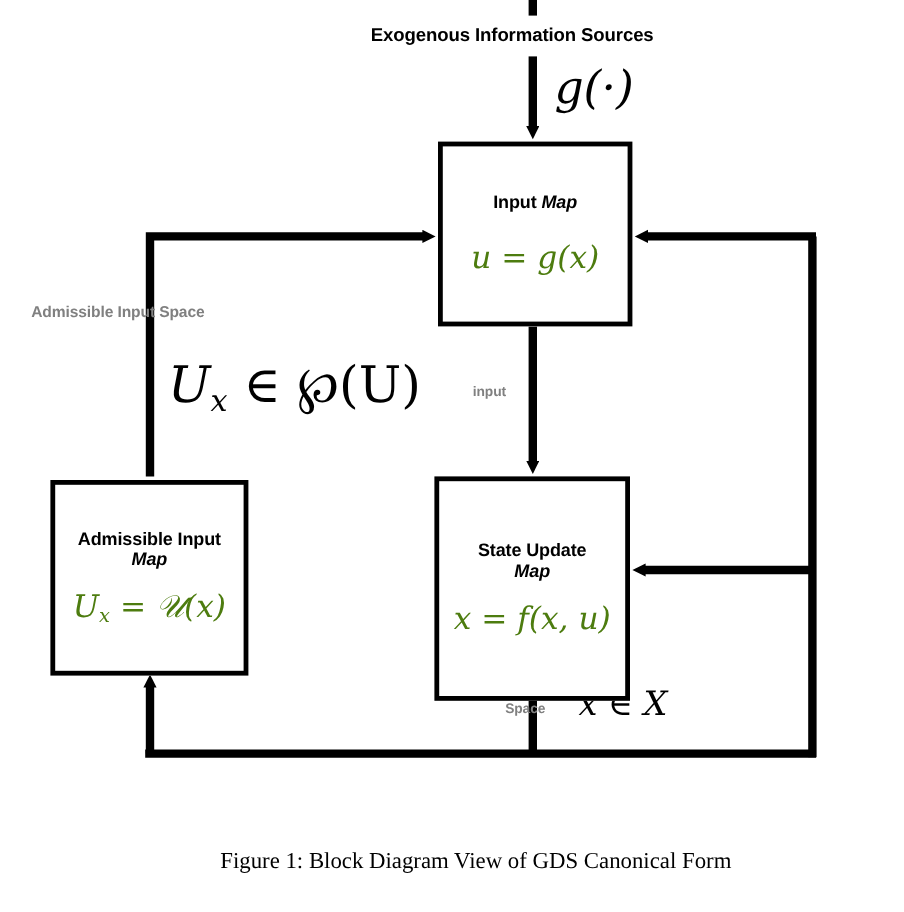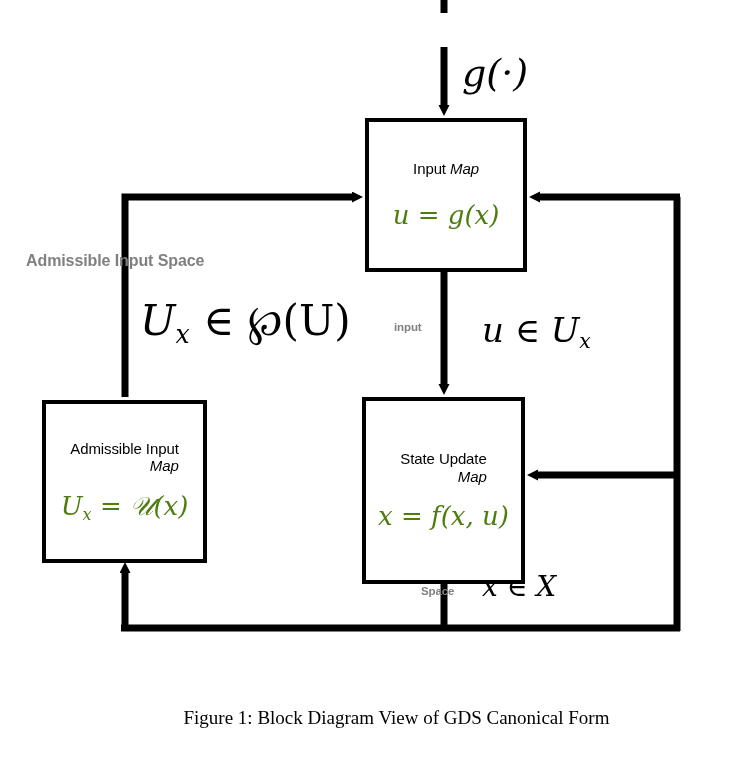--- a/index.html
+++ b/index.html
@@ -31,24 +31,24 @@
     border: 4px solid #000000;
     background: #ffffff;
     box-sizing: border-box;
     display: flex;
     flex-direction: column;
     align-items: center;
     justify-content: center;
   }
   .box-title {
     font-family: "Liberation Sans", sans-serif;
-    font-weight: normal;
+    font-weight: bold;
     font-size: 15px;
     color: #000000;
-    text-align: right;
+    text-align: center;
     line-height: 1.15;
     letter-spacing: -0.1px;
   }
   .box-title em {
     font-style: italic;
   }
   .box-formula {
     font-family: "DejaVu Serif", "Liberation Serif", serif;
     font-style: italic;
     font-size: 26px;
@@ -90,21 +90,21 @@
   }
   .hdr-label {
     font-family: "Liberation Sans", sans-serif;
     font-weight: bold;
     font-size: 15.5px;
     letter-spacing: -0.1px;
   }
   .edge-label {
     font-family: "Liberation Sans", sans-serif;
     font-weight: bold;
-    font-size: 16px;
+    font-size: 13px;
     color: #808080;
     letter-spacing: -0.1px;
   }
   .edge-label.small {
     font-size: 11.5px;
   }
   .math {
     font-family: "DejaVu Serif", "Liberation Serif", serif;
     font-style: italic;
     color: #000000;
@@ -176,30 +176,30 @@
 
     <line x1="125" y1="628" x2="125" y2="572" stroke="#000000" stroke-width="7" marker-end="url(#arrow-down)"></line>
 
     <line x1="677" y1="631" x2="677" y2="197" stroke="#000000" stroke-width="7"></line>
 
     <line x1="680" y1="475" x2="537" y2="475" stroke="#000000" stroke-width="7" marker-end="url(#arrow-down)"></line>
 
     <line x1="680" y1="197" x2="539" y2="197" stroke="#000000" stroke-width="7" marker-end="url(#arrow-down)"></line>
   </svg>
 
+  <div class="free-label hdr-label" id="lbl-exogenous">Exogenous Information Sources</div>
 
   <div class="free-label math" id="math-g-dot">g(·)</div>
 
   <div class="free-label edge-label" id="lbl-admissible-space">Admissible Input Space</div>
 
   <div class="free-label math" id="math-ux-powerset"><span>U</span><span class="sub">x</span><span class="op"> ∈ </span><span class="op">℘(U)</span></div>
 
   <div class="free-label edge-label small" id="lbl-input">input</div>
 
-  <div class="free-label math" id="math-u-in-ux"><span>u</span><span class="op"> ∈ </span><span>U</span><span class="sub">x</span></div>
 
   <div class="free-label edge-label small" id="lbl-state">Space</div>
 
   <div class="free-label math" id="math-x-in-X"><span>x</span><span class="op"> ∈ </span><span>X</span></div>
 
   <div class="box" id="box-input-map">
     <div class="box-title"><span>Input </span><em>Map</em></div>
     <div class="box-formula"><span>u</span><span class="op"> = </span><span>g(x)</span></div>
   </div>
 

